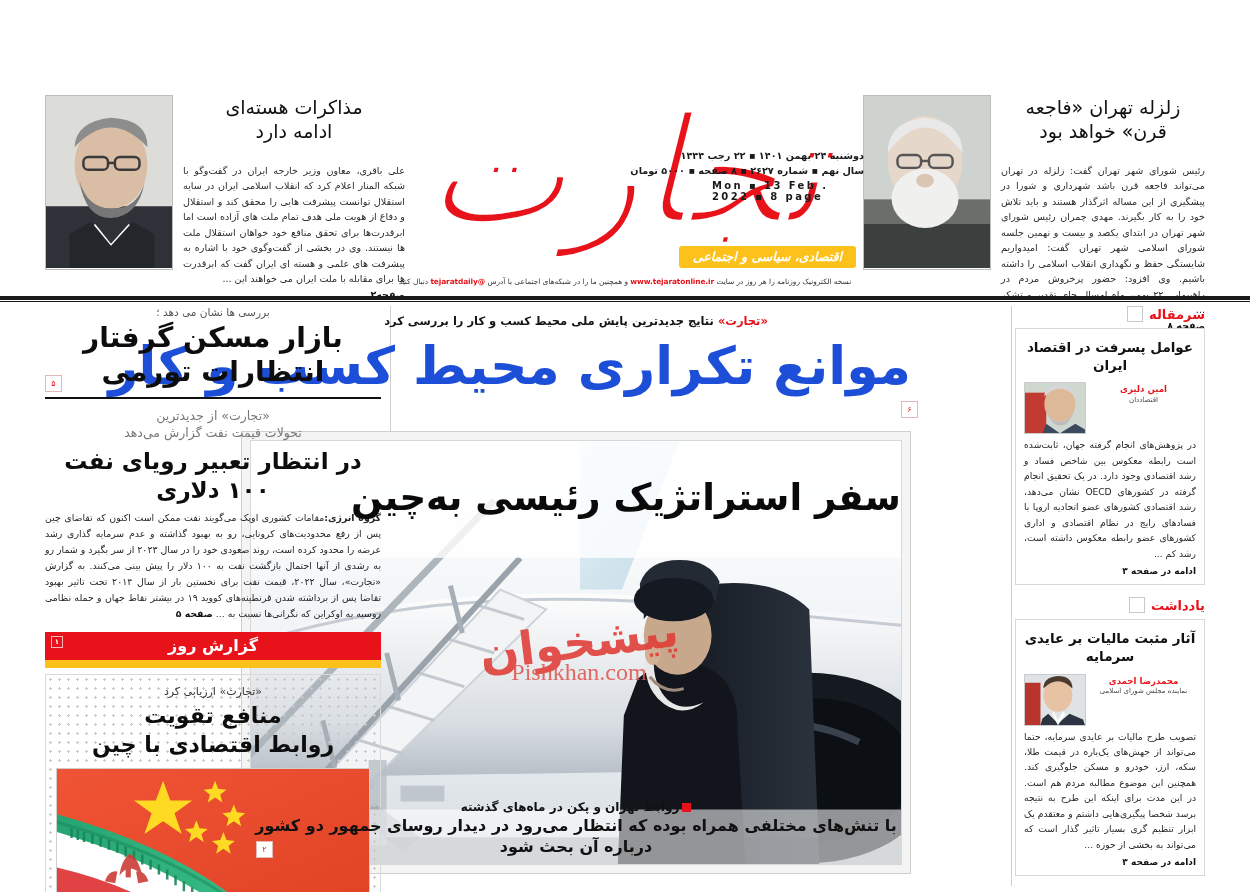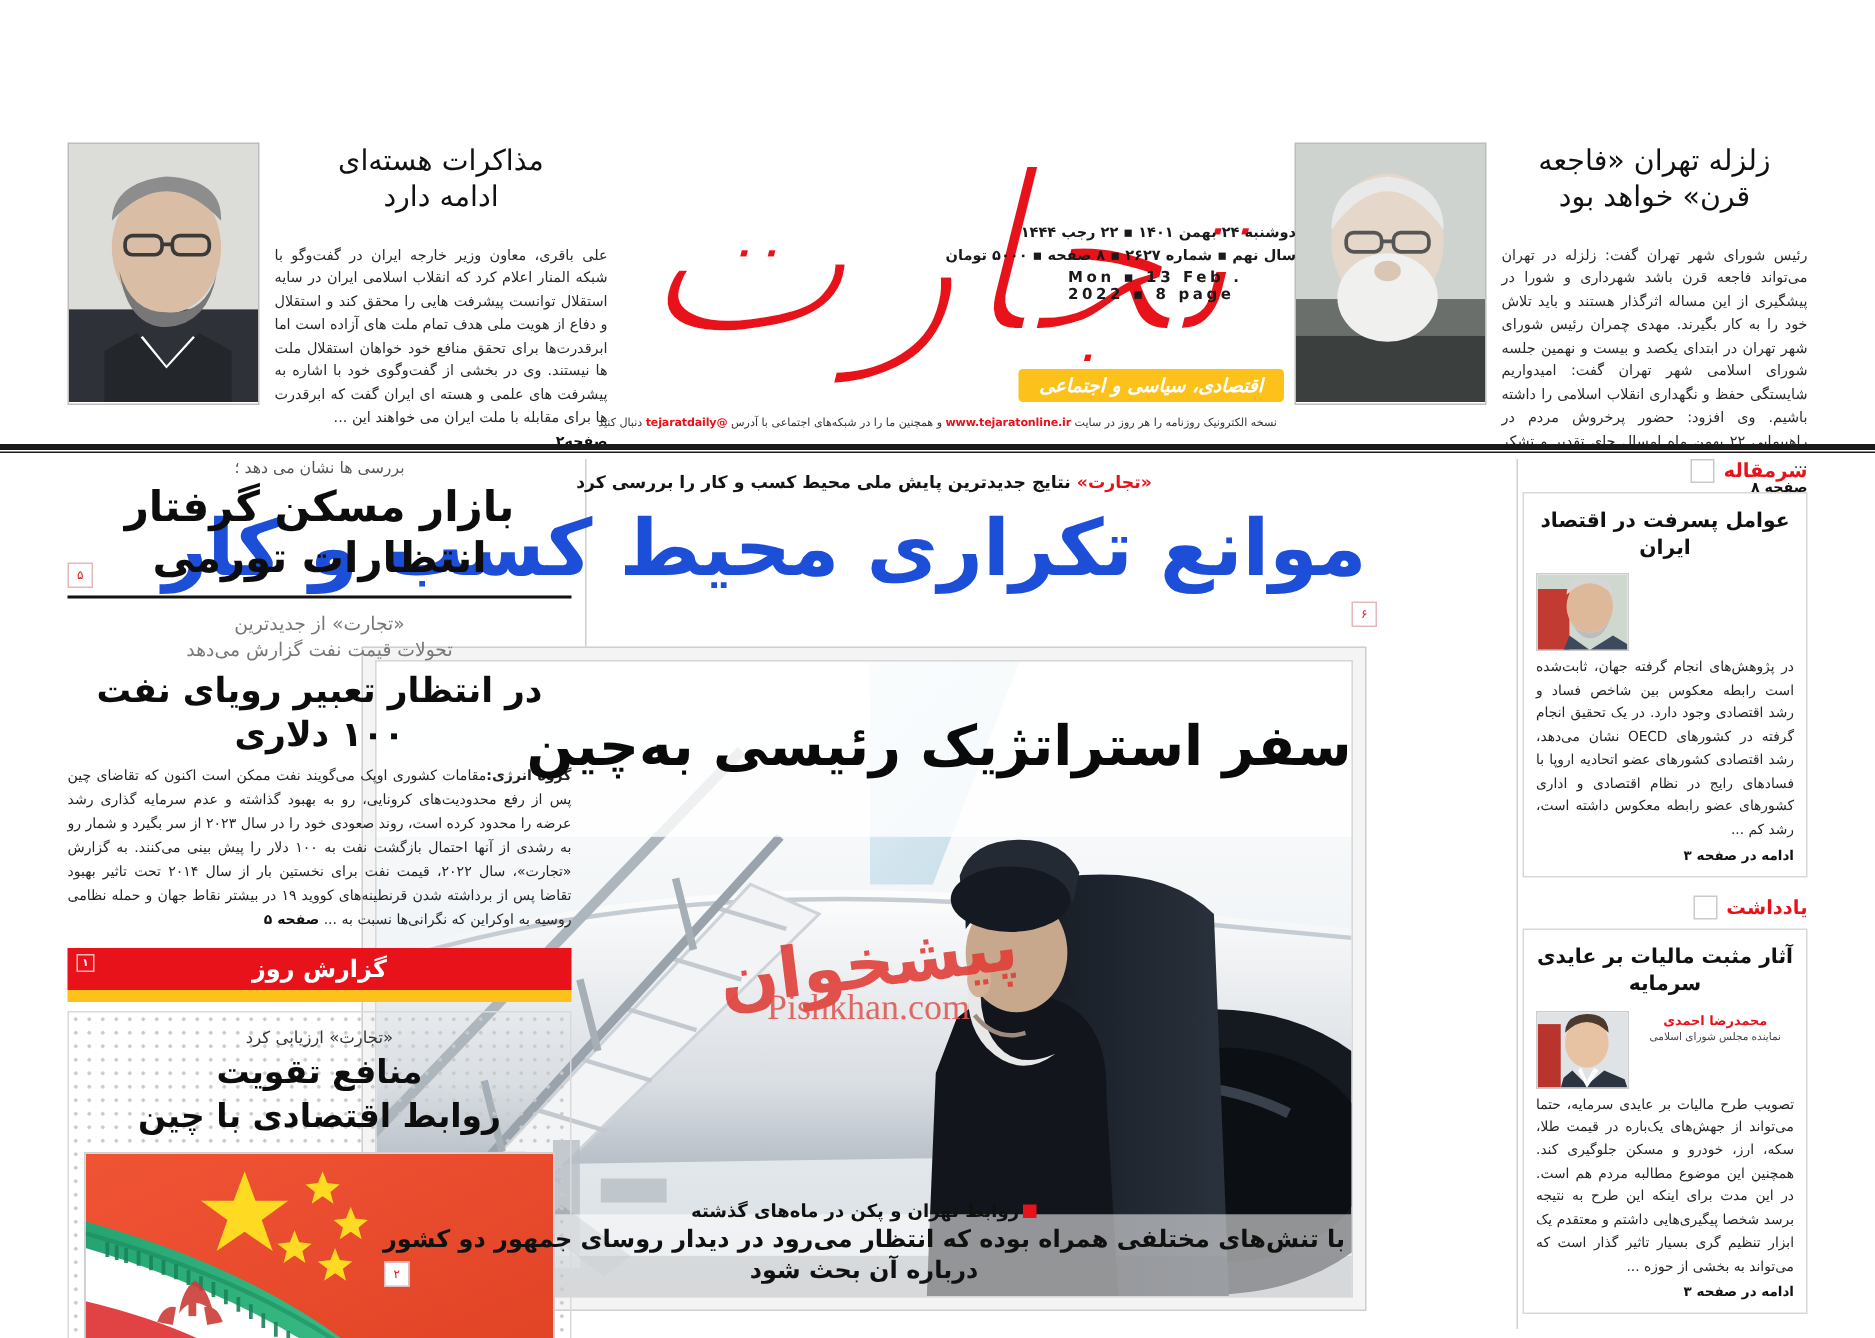--- a/index.html
+++ b/index.html
@@ -257,20 +257,24 @@
           <div class="sb-byline-row">
             <div class="sb-avatar">
               <svg class="face" viewBox="0 0 62 52" preserveAspectRatio="none">
                 <rect width="62" height="52" fill="#cfd8cf"></rect>
                 <rect x="0" y="10" width="22" height="42" fill="#c23b32"></rect>
                 <ellipse cx="36" cy="22" rx="16" ry="18" fill="#ddb999"></ellipse>
                 <path d="M20 14 Q36 -2 52 14 Q52 2 36 2 Q20 2 20 14Z" fill="#d6d6d6"></path>
                 <path d="M22 30 Q28 44 36 44 Q46 44 50 30 Q46 40 36 40 Q26 40 22 30Z" fill="#bdbdbd"></path>
                 <path d="M22 42 L36 52 L52 42 L62 48 L62 52 L18 52Z" fill="#3c4a5e"></path>
               </svg>
+            </div>
+            <div class="sb-author">
+              <div class="an">امین دلیری</div>
+              <div class="ar">اقتصاددان</div>
             </div>
           </div>
           <div class="sb-body">در پژوهش‌های انجام گرفته جهان، ثابت‌شده است رابطه معکوس بین شاخص فساد و رشد اقتصادی وجود دارد. در یک تحقیق انجام گرفته در کشورهای OECD نشان می‌دهد، رشد اقتصادی کشورهای عضو اتحادیه اروپا با فسادهای رایج در نظام اقتصادی و اداری کشورهای عضو رابطه معکوس داشته است، رشد کم ...</div>
           <div class="sb-more">ادامه در صفحه ۳</div>
         </div>
       </div>
 
       <div style="margin-top:12px;">
         <div class="sec-head">
           <span class="lbl">یادداشت</span>

